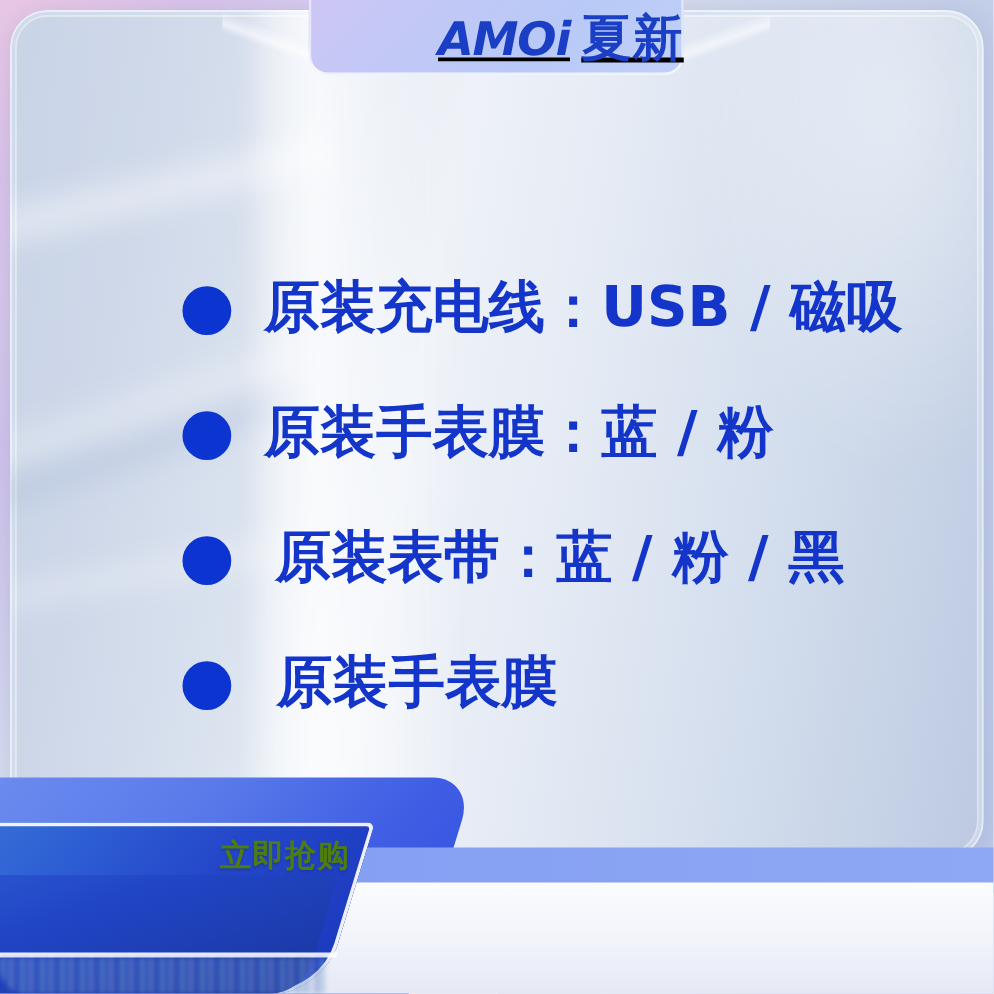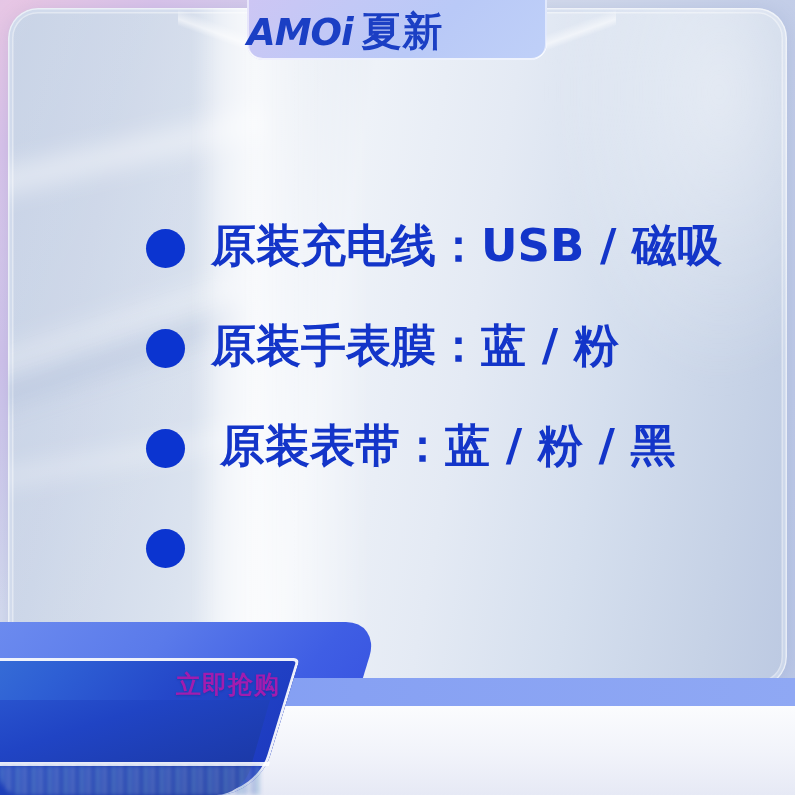--- a/index.html
+++ b/index.html
@@ -121,21 +121,22 @@
     height: 60px;
     background: linear-gradient(135deg, #cdc6f4 0%, #c2c8f6 30%, #b9c9f7 60%, #bfd0f8 100%);
     border-bottom-left-radius: 16px;
     border-bottom-right-radius: 16px;
     box-shadow:
       inset 0 -2px 0 rgba(255,255,255,0.75),
       inset -2px 0 0 rgba(255,255,255,0.55),
       inset 2px 0 0 rgba(255,255,255,0.55);
     display: flex;
     align-items: center;
-    justify-content: flex-start;
+    justify-content: flex-end;
+    text-decoration: underline;
   }
   .brand-tab::before,
   .brand-tab::after {
     content: "";
     position: absolute;
     top: 0;
     width: 70px;
     height: 60px;
   }
   .brand-tab::before {
@@ -263,21 +264,21 @@
   }
   .cta-label {
     position: absolute;
     left: 168px;
     top: 668px;
     width: 120px;
     text-align: center;
     font-family: "DejaVu Sans", "Liberation Sans", sans-serif;
     font-weight: 700;
     font-size: 25px;
-    color: #a21caf;
+    color: #4d7c0f;
     letter-spacing: 1px;
     z-index: 6;
     text-shadow: 0 1px 2px rgba(20,40,120,0.35);
   }
 
   
   .navy-block {
     position: absolute;
     left: -30px;
     top: 700px;
@@ -350,20 +351,21 @@
       <span class="feature-text">原装手表膜：蓝 / 粉</span>
     </div>
 
     <div class="feature-row r3">
       <span class="bullet"></span>
       <span class="feature-text">原装表带：蓝 / 粉 / 黑</span>
     </div>
 
     <div class="feature-row r4">
       <span class="bullet"></span>
+      <span class="feature-text">原装手表膜</span>
     </div>
 
   </div>
 
   <div class="blue-slab"></div>
   <div class="blue-band"></div>
   <div class="white-panel"></div>
   <div class="white-panel-skew"></div>
 
   <div class="cta-btn"></div>

